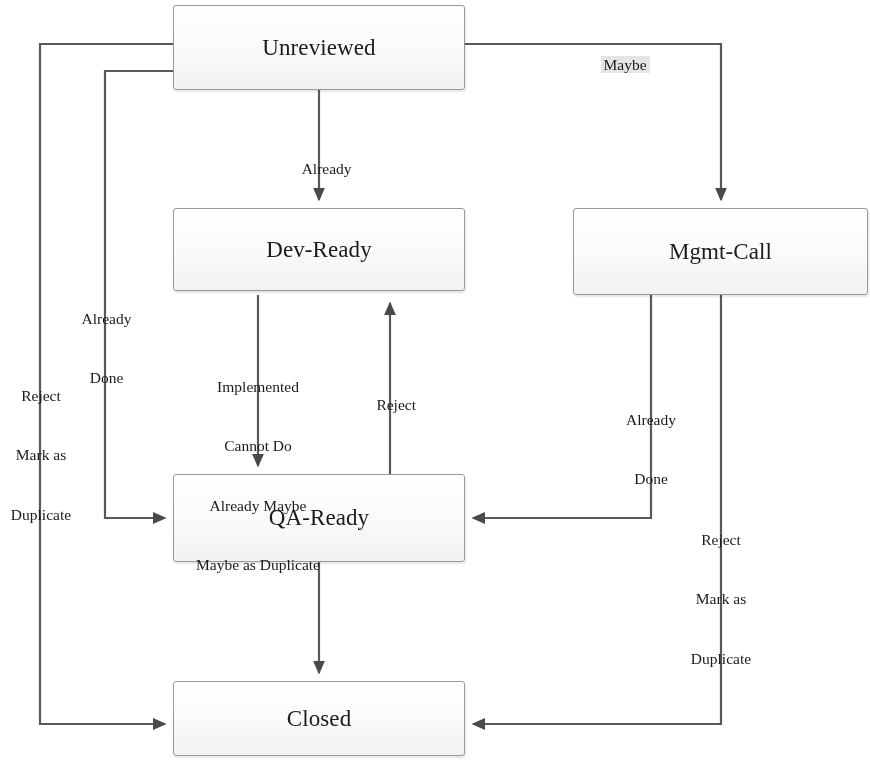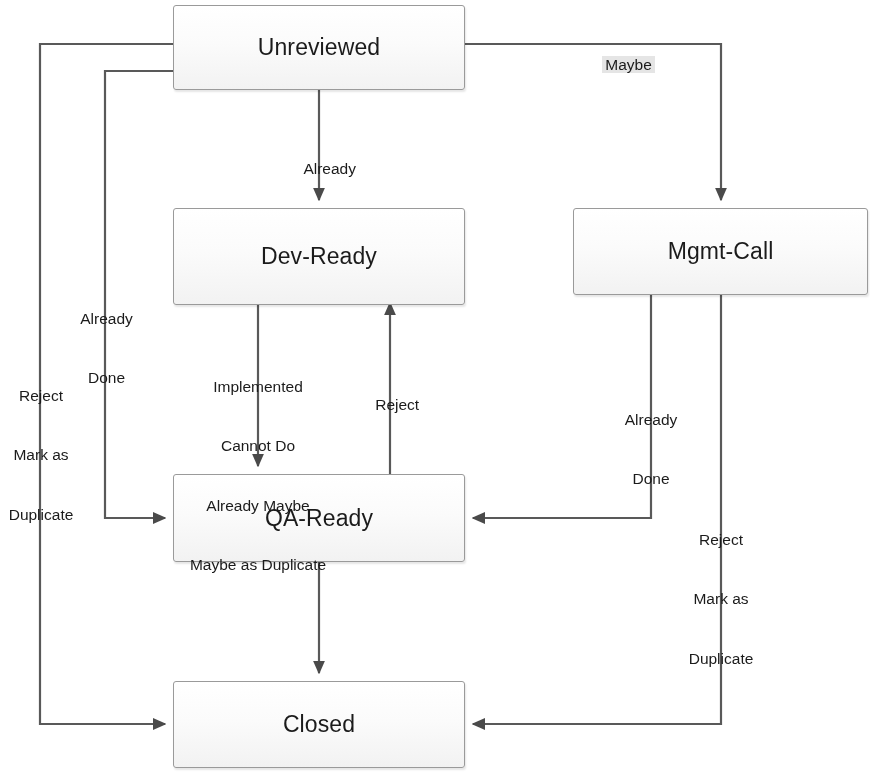--- a/index.html
+++ b/index.html
@@ -5,21 +5,21 @@
   html, body {
     margin: 0;
     padding: 0;
     background: #ffffff;
   }
   #canvas {
     position: relative;
     width: 870px;
     height: 773px;
     background: #ffffff;
-    font-family: Liberation Sans, sans-serif;
+    font-family: Liberation Serif, serif;
     overflow: hidden;
   }
   #edge-layer {
     position: absolute;
     left: 0;
     top: 0;
     width: 870px;
     height: 773px;
   }
   .node {
@@ -83,33 +83,33 @@
       <path d="M 651 295 L 651 518 L 473 518" marker-end="url(#arrow)"></path>
 
       <path d="M 721 295 L 721 724 L 473 724" marker-end="url(#arrow)"></path>
     </g>
   </svg>
 
   <div class="node" style="left:173px; top:5px; width:292px; height:85px;">
     <span class="node-label">Unreviewed</span>
   </div>
 
-  <div class="node" style="left:173px; top:208px; width:292px; height:97px;">
+  <div class="node" style="left:173px; top:208px; width:292px; height:83px;">
     <span class="node-label">Dev-Ready</span>
   </div>
 
   <div class="node" style="left:573px; top:208px; width:295px; height:87px;">
     <span class="node-label">Mgmt-Call</span>
   </div>
 
   <div class="node" style="left:173px; top:474px; width:292px; height:88px;">
     <span class="node-label">QA-Ready</span>
   </div>
 
-  <div class="node" style="left:173px; top:681px; width:292px; height:87px;">
+  <div class="node" style="left:173px; top:681px; width:292px; height:75px;">
     <span class="node-label">Closed</span>
   </div>
 
   <div class="edge-label" style="left:287px; top:139px; width:64px; text-align:right;">
     <span>Already</span>
   </div>
 
   <div class="edge-label" style="left:585px; top:35px;">
     <span class="lbl-inline">Maybe</span>
   </div>

